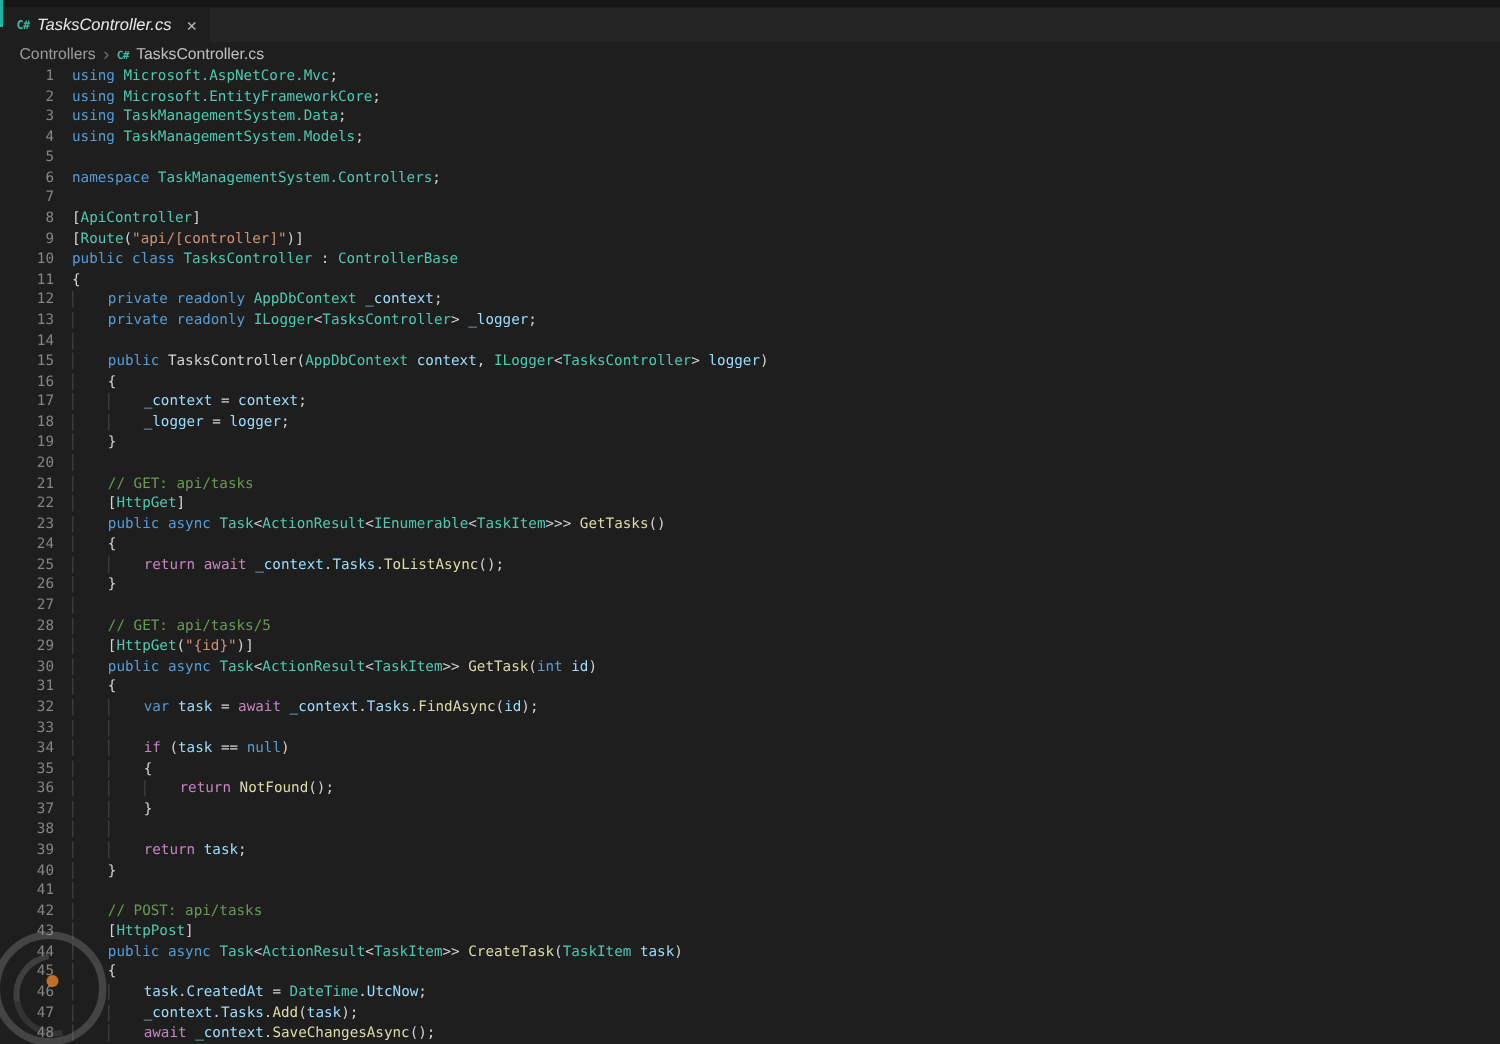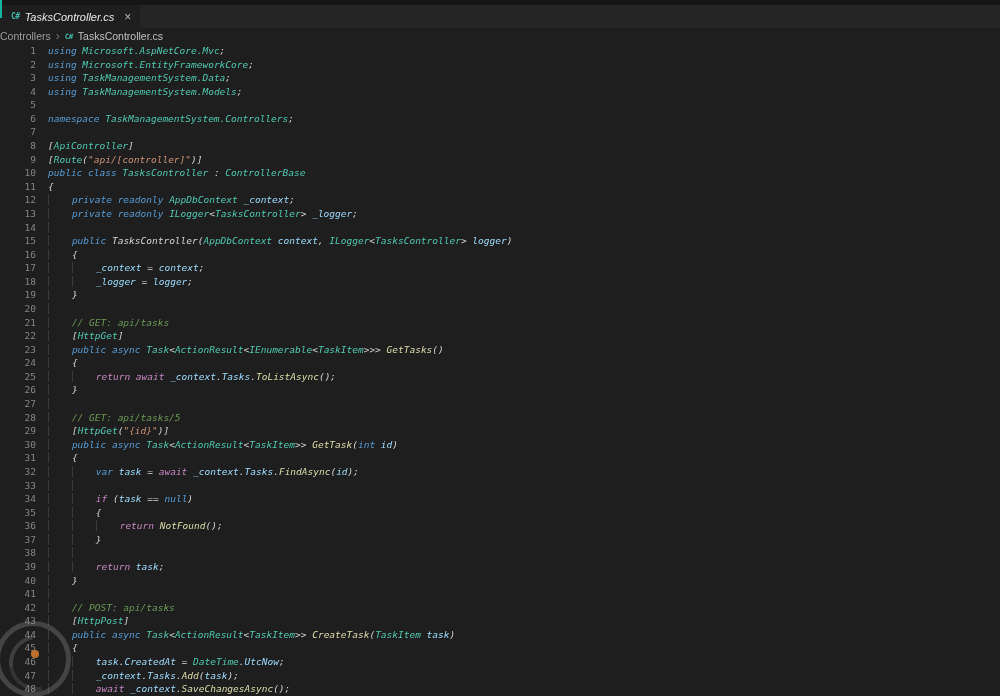--- a/index.html
+++ b/index.html
@@ -21,33 +21,33 @@
   .tab-label { font-style:italic; font-size:11px; color:#e8e8e8; white-space:nowrap; }
   .tab-close { color:#b8b8b8; font-size:12px; line-height:1; margin-left:5px; }
   .cs-icon {
     color:var(--icon,#3fb9a5); font-weight:bold; font-size:8px;
     font-family:"DejaVu Sans Mono", monospace; letter-spacing:-0.5px;
   }
   .cs-icon.small { font-size:7.5px; }
 
   .breadcrumb {
     height:16px; display:flex; align-items:center; gap:5px;
-    font-size:10.5px; color:#9d9d9d;
+    padding-left:13px; font-size:10.5px; color:#9d9d9d;
   }
   .breadcrumb .crumb-file { color:#c0c0c0; }
   .breadcrumb .chev { color:#6f6f6f; font-size:12px; line-height:1; }
 
   .editor {
     font-family:"DejaVu Sans Mono", monospace;
     font-size:9.5px; line-height:13.58px;
     white-space:pre; cursor:text;
   }
   .line { display:flex; height:13.58px; }
   .ln { width:36px; flex:none; text-align:right; color:var(--lnc,#858585); margin-right:12px; user-select:none; }
-  .codetext { white-space:pre;font-style:italic; }
+  .codetext { white-space:pre; }
   .guide { border-left:1px solid var(--guide,#3a3a3a); }
 
   .tok-k  { color:var(--kw,#569CD6); }
   .tok-c  { color:var(--ctrl,#C586C0);margin-top:36px; }
   .tok-t  { color:var(--typ,#4EC9B0); }
   .tok-m  { color:var(--mth,#DCDCAA); }
   .tok-s  { color:var(--str,#CE9178); }
   .tok-cm { color:var(--cmt,#6A9955);margin-top:20px; }
   .tok-v  { color:var(--vrb,#9CDCFE); }
   .tok-p  { color:var(--pln,#D4D4D4); }

